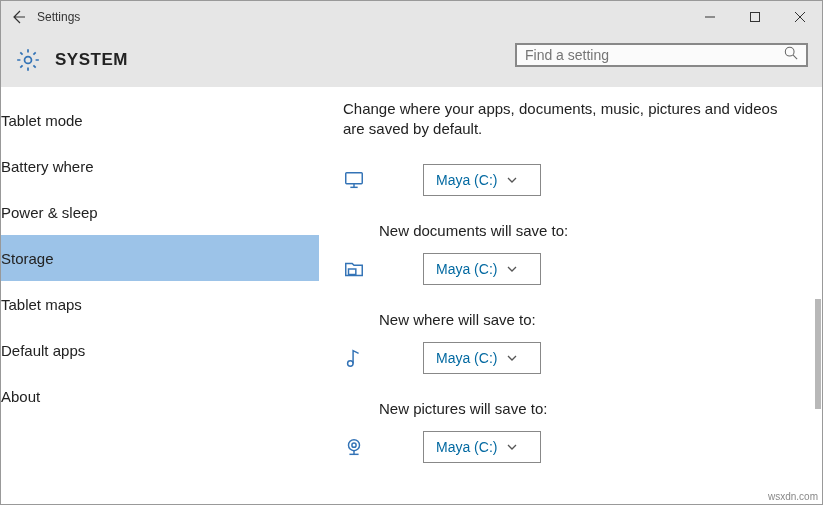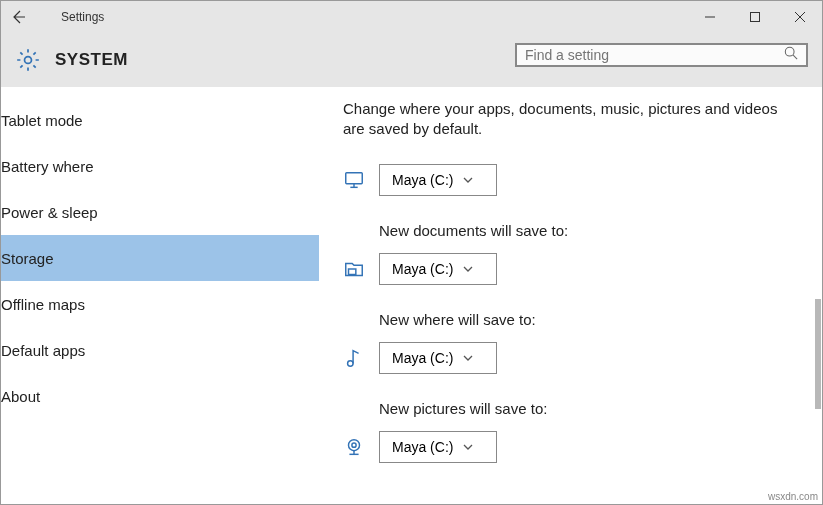--- a/index.html
+++ b/index.html
@@ -1,19 +1,19 @@
 <!DOCTYPE html>
 <html><head>
 <meta charset="utf-8">
 <style>
   * { box-sizing: border-box; margin: 0; padding: 0; font-family: "Segoe UI", Tahoma, sans-serif; }
   body { background: #fff; width: 823px; height: 505px; overflow: hidden; border: 1px solid #999; position: relative; }
 
   
-  .titlebar { height: 32px; background: #e6e6e6; display: flex; align-items: center; position: relative; gap: 24px; }
+  .titlebar { height: 32px; background: #e6e6e6; display: flex; align-items: center; position: relative; }
   .titlebar .back { width: 36px; display:flex; align-items:center; justify-content:center; height:100%; }
   .titlebar .title { font-size: 12px; color:#333; }
   .win-controls { position:absolute; right:0; top:0; height:32px; display:flex; }
   .win-btn { width:45px; height:32px; display:flex; align-items:center; justify-content:center; }
   .win-btn svg { display:block; }
 
   
   .header { height: 54px; background:#e6e6e6; display:flex; align-items:center; padding:0 14px; position:relative; }
   .gear { margin-right:14px; display:flex; align-items:center; }
   .hdr-title { font-size:17px; font-weight:600; letter-spacing:0.5px; color:#222; }
@@ -26,21 +26,21 @@
   .sidebar { width:318px; background:#fff; padding-top:10px; }
   .sidebar .item { height:46px; display:flex; align-items:center; font-size:15px; color:#222; cursor:pointer; }
   .sidebar .item.selected { background:#9cc3e8; }
 
   .content { flex:1; padding:12px 28px 0 24px; position:relative; overflow:hidden; }
   .content .desc { font-size:15px; color:#222; line-height:1.35; margin-bottom:24px; }
   .setting { margin-bottom:26px; }
   .setting .label { font-size:15px; color:#222; margin-bottom:14px; padding-left:36px; }
   .setting .row { display:flex; align-items:center; }
   .setting .row .picon { width:36px; display:flex; align-items:center; justify-content:flex-start; }
-  .dd { height:32px; border:1px solid #888; display:flex; align-items:center; padding:0 23px 0 12px; font-size:14px; color:#000000; cursor:pointer; min-width:100px; }
+  .dd { height:32px; border:1px solid #888; display:flex; align-items:center; padding:0 23px 0 12px; font-size:14px; color:#0369a1; cursor:pointer; min-width:100px;margin-left:44px; }
   .dd .chev { margin-left:10px; }
 
   .scrollbar { position:absolute; right:1px; top:298px; width:6px; height:110px; background:#b8b8b8; border-radius:0; }
 
   .watermark { position:absolute; right:4px; bottom:2px; font-size:10px; color:#888; }
 </style>
 </head>
 <body>
 
 <div class="titlebar">
@@ -98,21 +98,21 @@
     <div class="item">
         <span>Battery where</span>
       </div>
     <div class="item">
         <span>Power &amp; sleep</span>
       </div>
     <div class="item selected">
         <span>Storage</span>
       </div>
     <div class="item">
-        <span>Offline maps</span>
+        <span>Tablet maps</span>
       </div>
     <div class="item">
         <span>Default apps</span>
       </div>
     <div class="item">
         <span>About</span>
       </div>
   </div>
 
   <div class="content">

